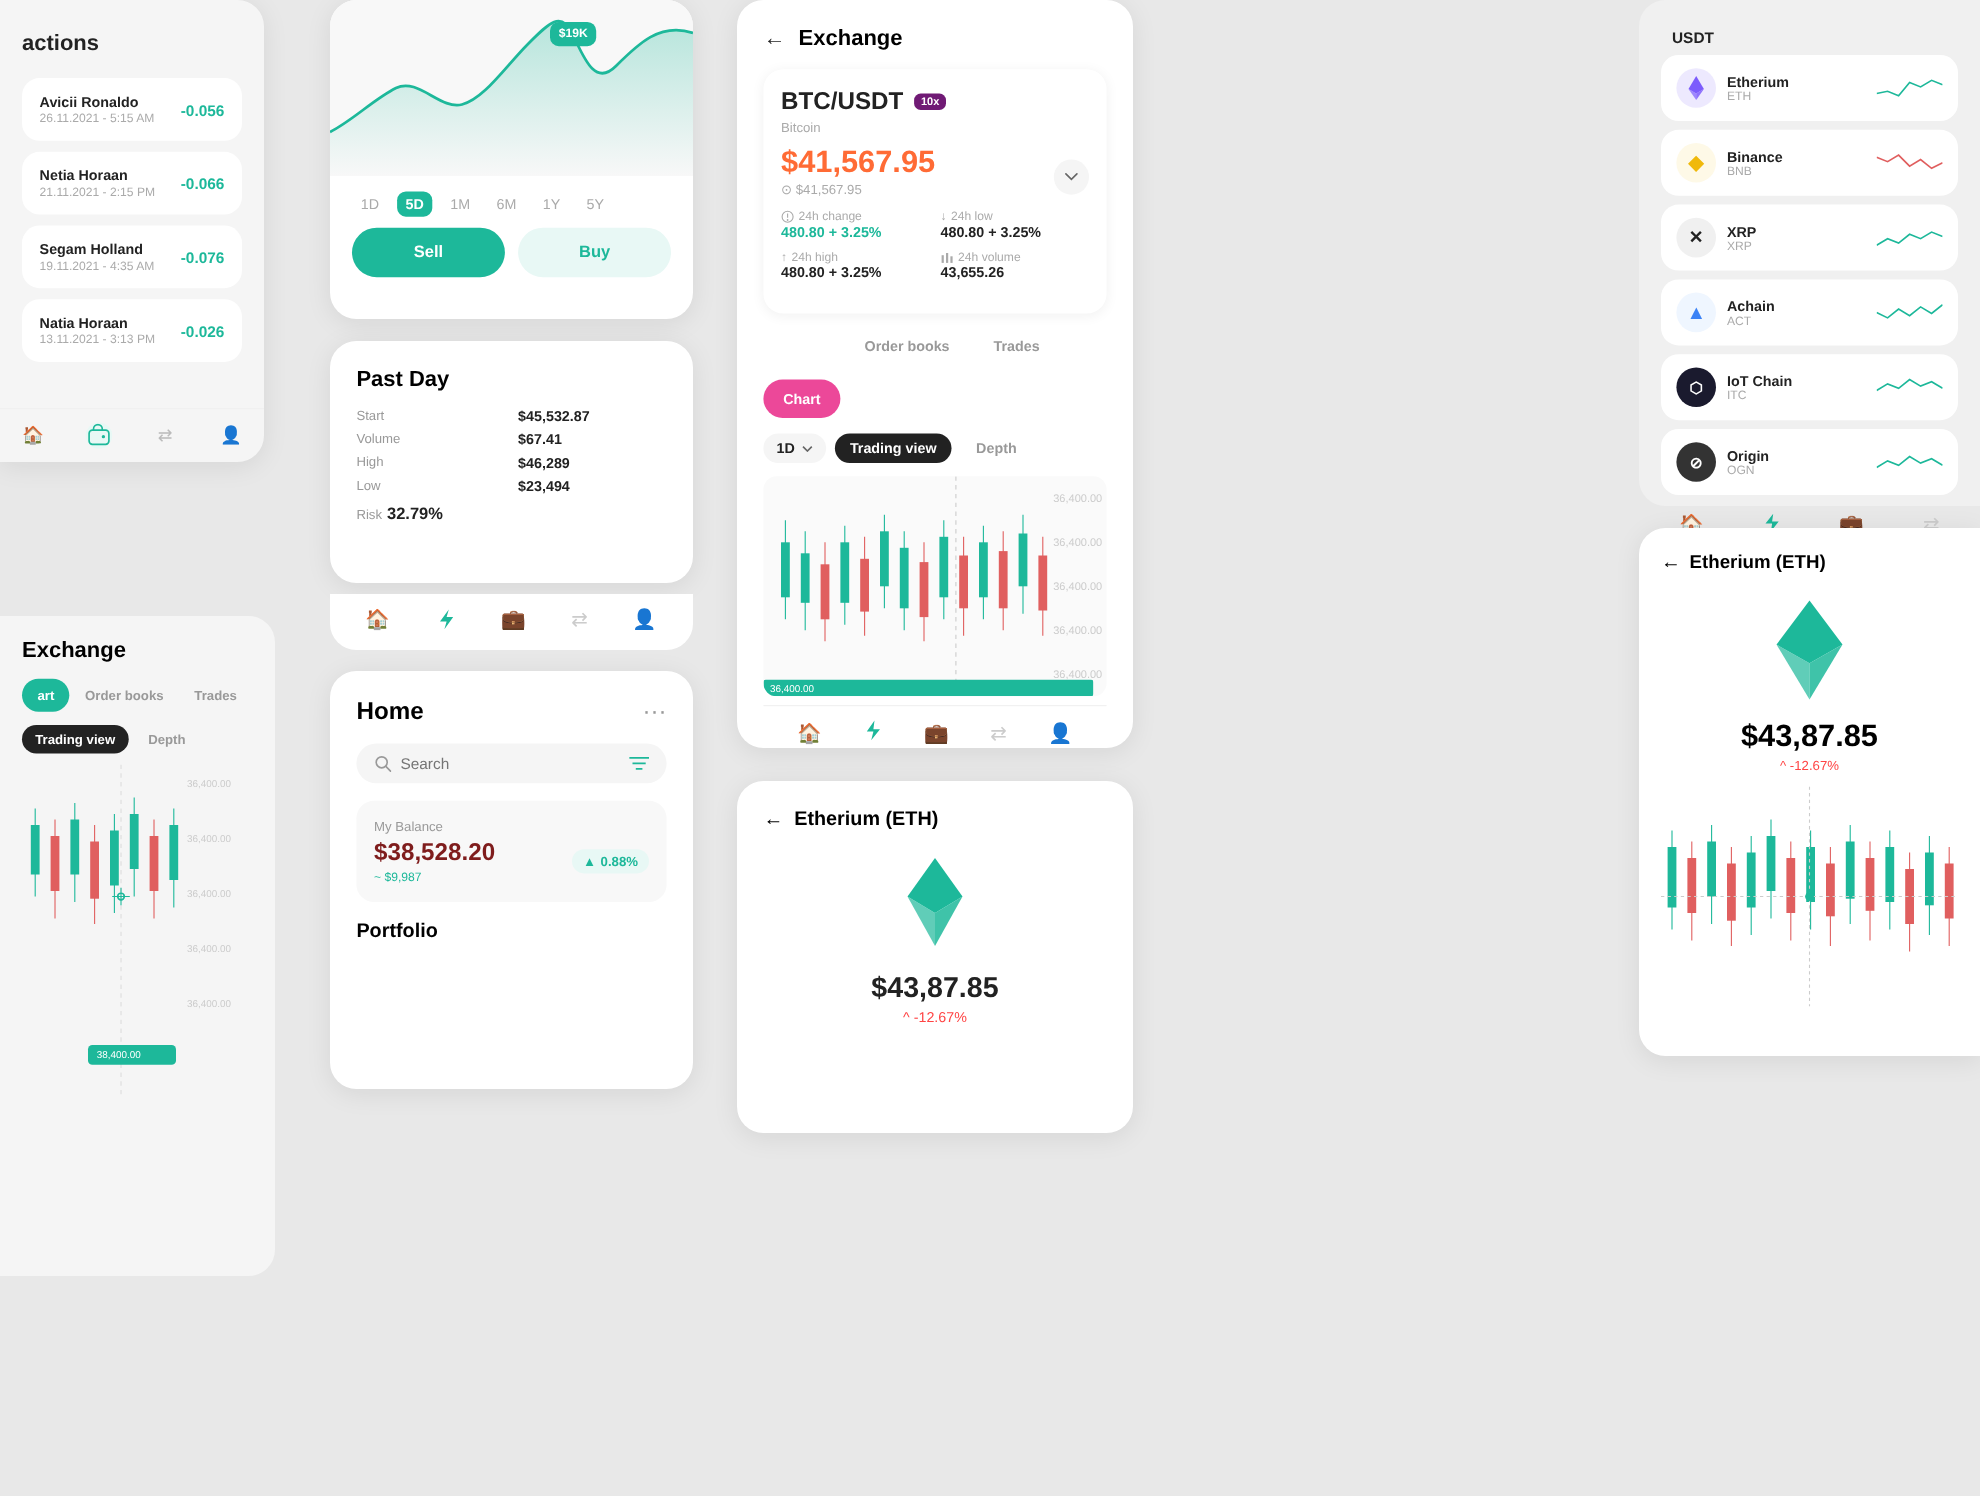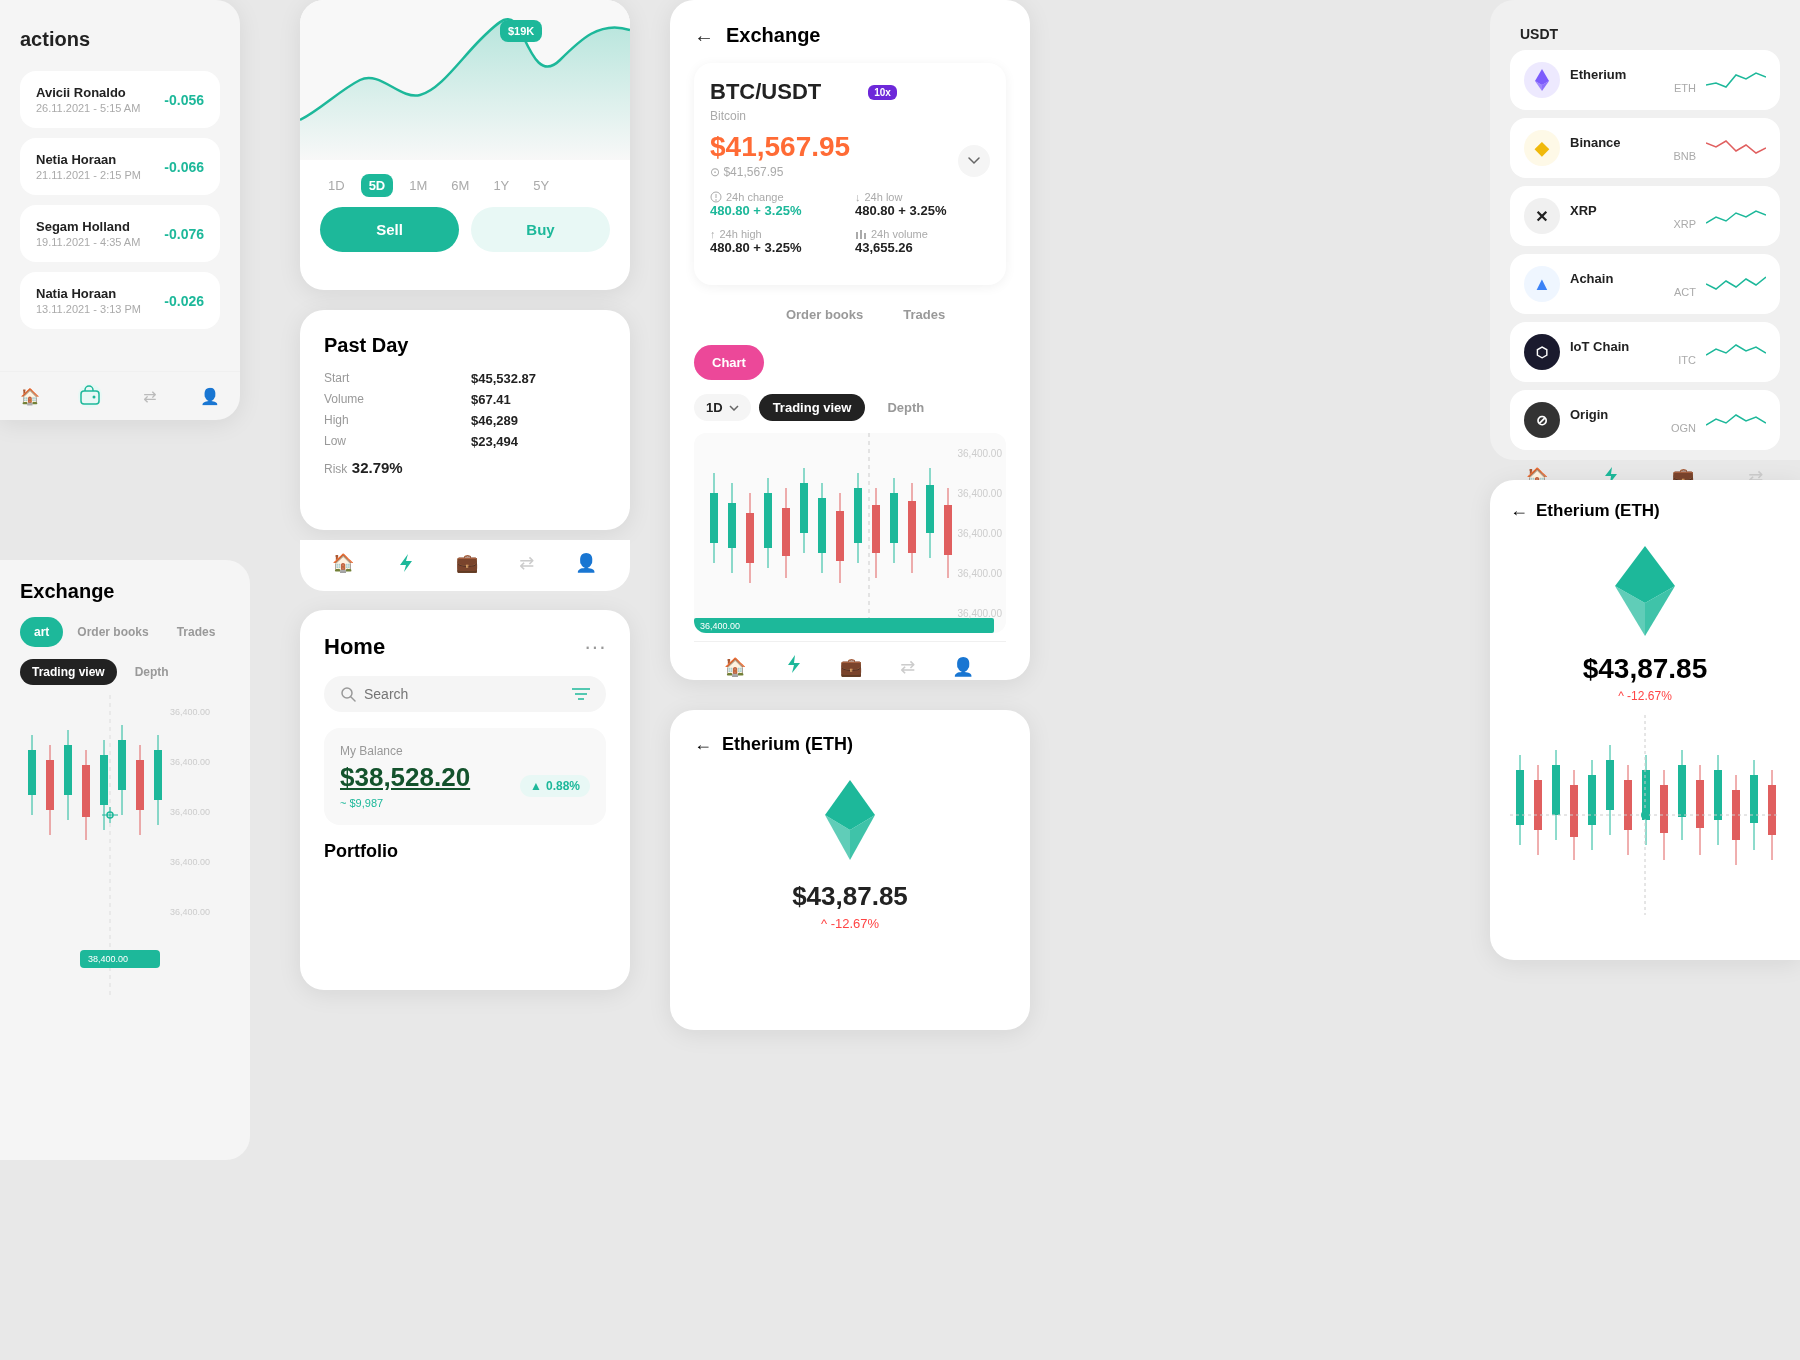--- a/index.html
+++ b/index.html
@@ -139,21 +139,21 @@
       margin-bottom: 16px;
     }
     .search-bar input {
       border: none; background: transparent; font-size: 14px; color: #999; outline: none; flex: 1;
     }
     .balance-card {
       background: #f8f8f8; border-radius: 16px; padding: 16px;
       margin-bottom: 0;
     }
     .balance-label { font-size: 12px; color: #999; margin-bottom: 4px; }
-    .balance-amount { font-size: 26px; font-weight: 700; color: #14532d; margin-bottom: 4px; text-decoration: underline; }
+    .balance-amount { font-size: 22px; font-weight: 700; color: #7f1d1d; margin-bottom: 4px; }
     .balance-badge {
       display: inline-flex; align-items: center; gap: 4px;
       background: #e8f8f5; border-radius: 20px; padding: 4px 10px;
       font-size: 12px; font-weight: 700; color: #1DB89A;
     }
     .balance-sub { font-size: 11px; color: #1DB89A; margin-top: 4px; }
     .portfolio-title { font-size: 18px; font-weight: 700; margin-top: 16px; }
 
     
     #panel-exchange {
@@ -165,22 +165,22 @@
     .exchange-header {
       display: flex; align-items: center; gap: 12px; margin-bottom: 16px;
     }
     .exchange-header .back-btn { font-size: 20px; color: #222; cursor: pointer; }
     .exchange-header .ex-title { font-size: 20px; font-weight: 700; }
     .pair-row {
       display: flex; align-items: center; gap: 10px; margin-bottom: 4px;
     }
     .pair-name { font-size: 22px; font-weight: 800; color: #222; }
     .pair-badge {
-      background: #6d28d9; color: #fff;
-      font-size: 10px; font-weight: 700; border-radius: 6px; padding: 2px 6px; margin-left: 37px;
+      background: #701a75; color: #fff;
+      font-size: 10px; font-weight: 700; border-radius: 6px; padding: 2px 6px;
     }
     .pair-sub { font-size: 12px; color: #aaa; margin-bottom: 8px; }
     .price-main { font-size: 28px; font-weight: 800; color: #ff6b35; margin-bottom: 2px; }
     .price-sub { font-size: 12px; color: #aaa; margin-bottom: 12px; }
     .stats-grid {
       display: grid; grid-template-columns: 1fr 1fr; gap: 10px; margin-bottom: 14px;
     }
     .stat-item { }
     .stat-label { font-size: 11px; color: #aaa; display: flex; align-items: center; gap: 4px; }
     .stat-val { font-size: 13px; font-weight: 600; color: #222; }
@@ -239,21 +239,21 @@
       margin-bottom: 8px;
       display: flex; align-items: center; gap: 10px;
     }
     .crypto-icon {
       width: 36px; height: 36px; border-radius: 50%;
       display: flex; align-items: center; justify-content: center;
       font-size: 16px; font-weight: 700; flex-shrink: 0;
     }
     .crypto-info { flex: 1; }
     .crypto-name { font-size: 13px; font-weight: 700; color: #222; }
-    .crypto-ticker { font-size: 11px; color: #aaa; text-align: right; }
+    .crypto-ticker { font-size: 11px; color: #aaa; }
     .crypto-sparkline { width: 60px; height: 30px; }
 
     
     #panel-eth-detail {
       right: 0; top: 470px;
       width: 310px;
       height: 500px;
       border-radius: 24px 0 0 24px;
       padding: 24px;
       background: #fff;

